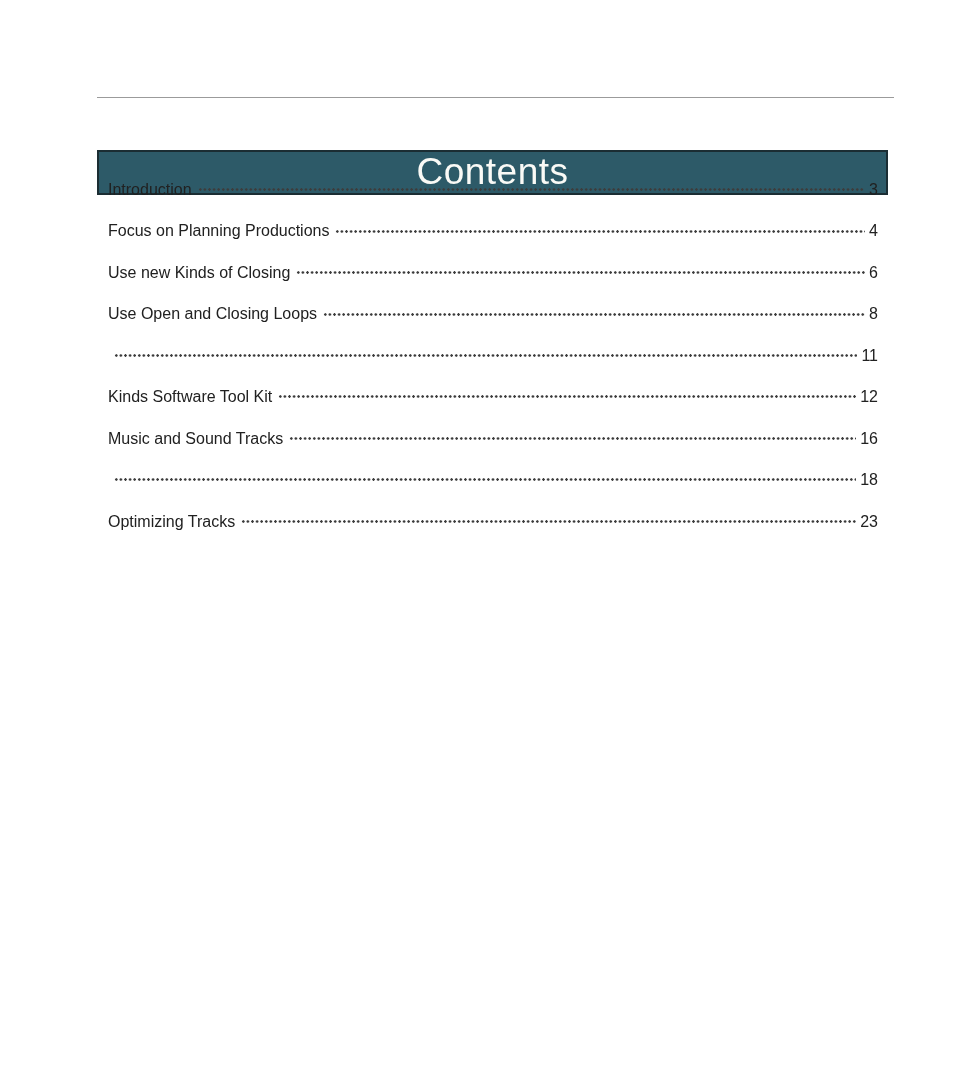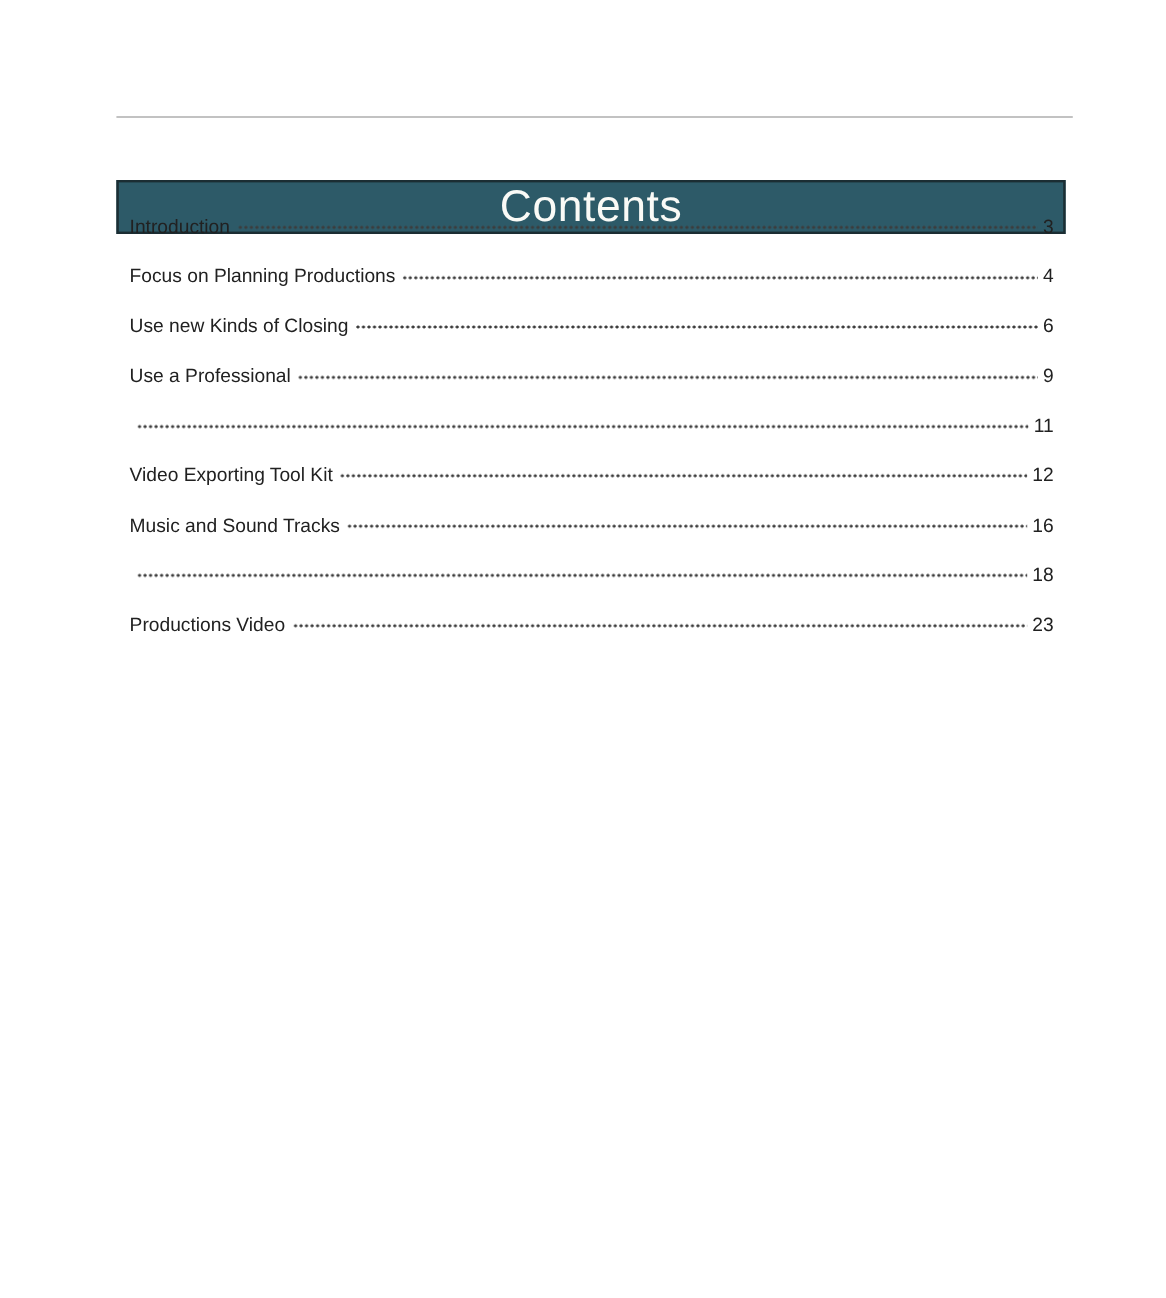--- a/index.html
+++ b/index.html
@@ -104,51 +104,51 @@
       <span class="toc-dots"></span>
       <span class="toc-page">4</span>
     </div>
 
     <div class="toc-row">
       <span class="toc-title">Use new Kinds of Closing</span>
       <span class="toc-dots"></span>
       <span class="toc-page">6</span>
     </div>
 
+    <div class="toc-row">
+      <span class="toc-title">Use Open and Closing Loops</span>
+      <span class="toc-dots"></span>
+      <span class="toc-page">8</span>
+    </div>
 
-    <div class="toc-row">
-      <span class="toc-title">Use a Professional</span>
-      <span class="toc-dots"></span>
-      <span class="toc-page">9</span>
-    </div>
 
     <div class="toc-row">
       <span class="toc-dots"></span>
       <span class="toc-page">11</span>
     </div>
 
     <div class="toc-row">
-      <span class="toc-title">Video Exporting Tool Kit</span>
+      <span class="toc-title">Kinds Software Tool Kit</span>
       <span class="toc-dots"></span>
       <span class="toc-page">12</span>
     </div>
 
     <div class="toc-row">
       <span class="toc-title">Music and Sound Tracks</span>
       <span class="toc-dots"></span>
       <span class="toc-page">16</span>
     </div>
 
     <div class="toc-row">
       <span class="toc-dots"></span>
       <span class="toc-page">18</span>
     </div>
 
 
     <div class="toc-row">
-      <span class="toc-title">Productions Video</span>
+      <span class="toc-title">Optimizing Tracks</span>
       <span class="toc-dots"></span>
       <span class="toc-page">23</span>
     </div>
 
   </div>
 
 </div>
 
 </body></html>

